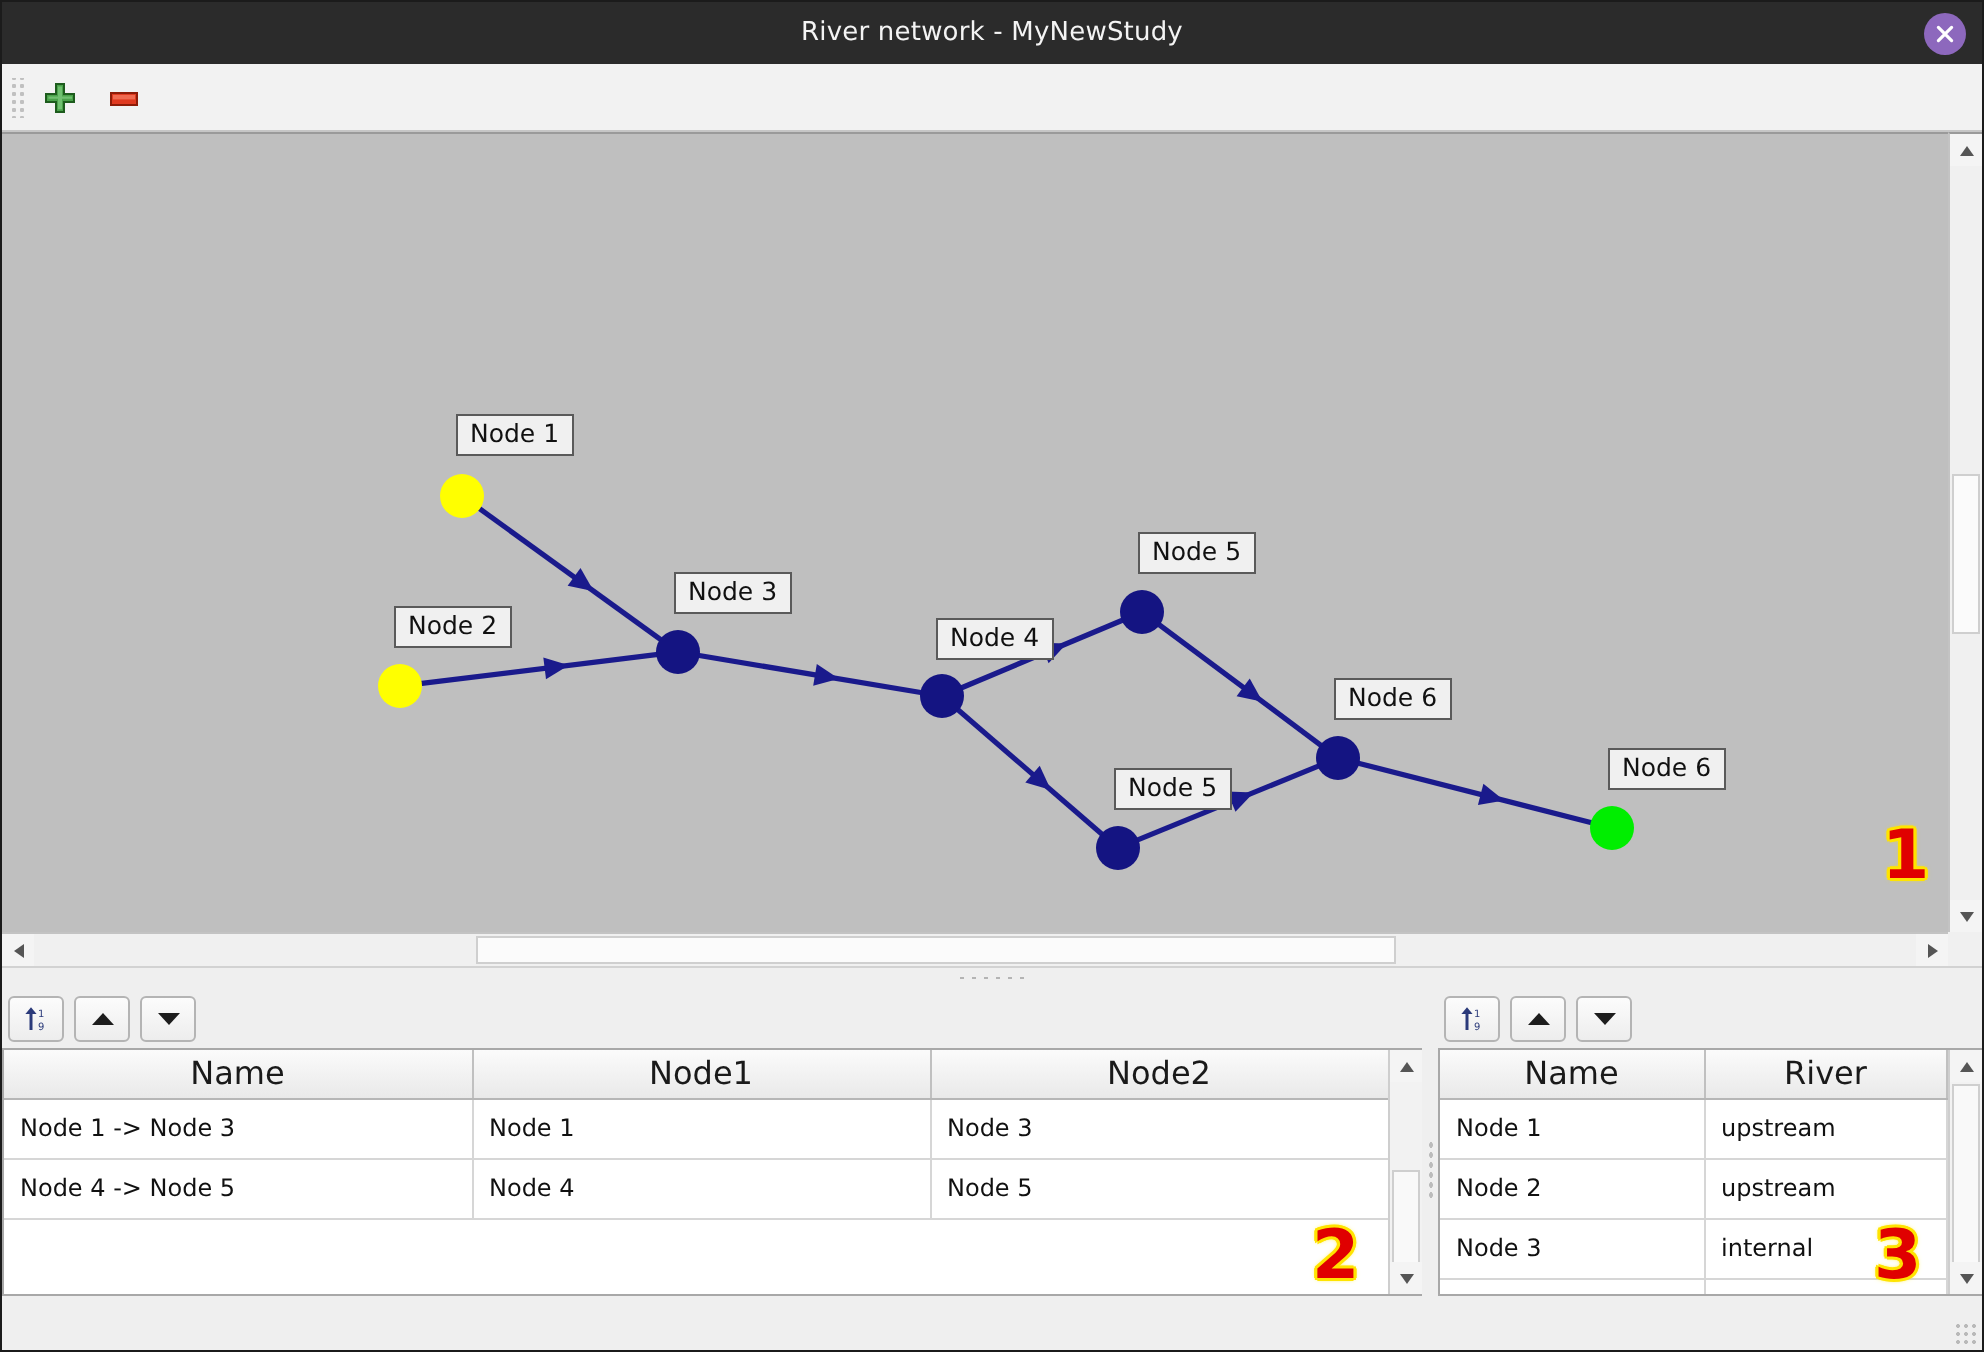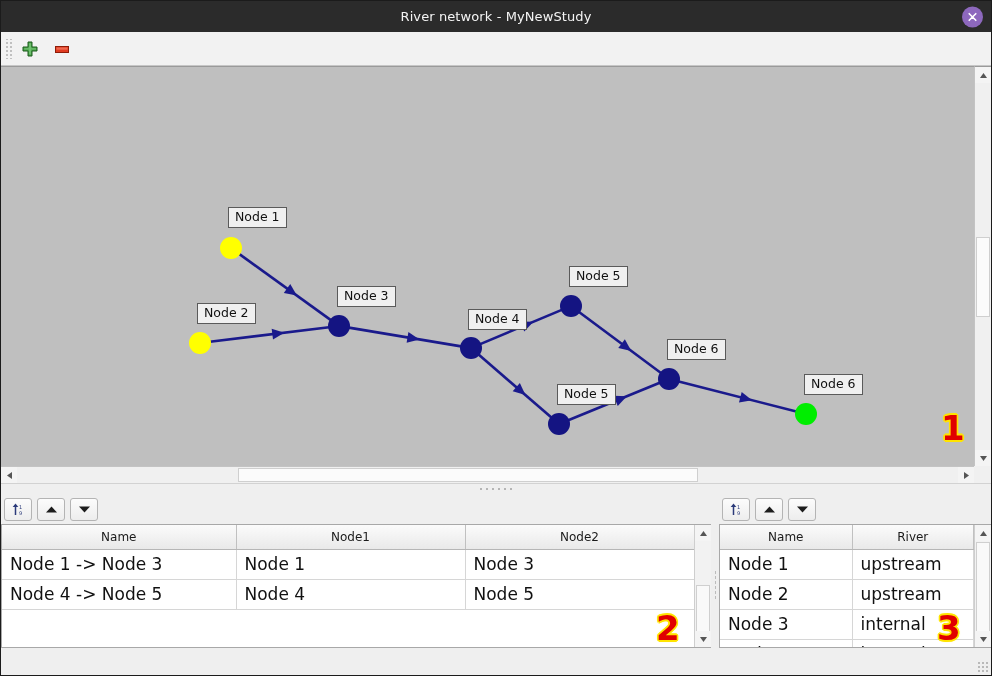--- a/index.html
+++ b/index.html
@@ -240,30 +240,30 @@
   table.grid {
     border-collapse: collapse;
     width: 100%;
     table-layout: fixed;
   }
   table.grid th {
     background: linear-gradient(#fbfbfb, #e9e9e9);
     border-right: 1px solid #c0c0c0;
     border-bottom: 1px solid #b6b6b6;
     font-weight: normal;
-    font-size: 12px;
+    font-size: 16px;
     color: #1a1a1a;
     height: 24px;
     text-align: center;
     padding: 0;
   }
   table.grid td {
     border-right: 1px solid #d6d6d6;
     border-bottom: 1px solid #d6d6d6;
-    font-size: 17px;
+    font-size: 12px;
     color: #111;
     height: 30px;
     padding: 0 0 0 8px;
     background: #ffffff;
     white-space: nowrap;
     overflow: hidden;
   }
 
   .tbl-vscroll {
     flex: 0 0 17px;

